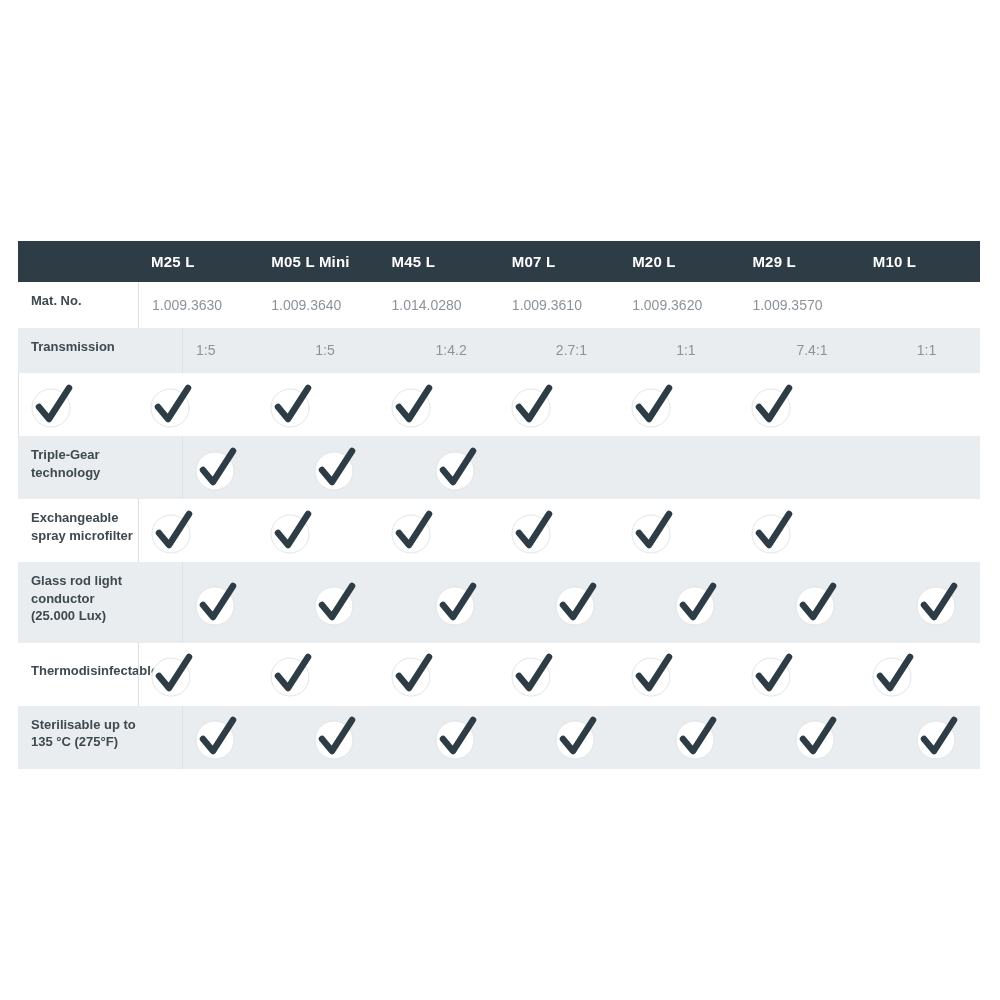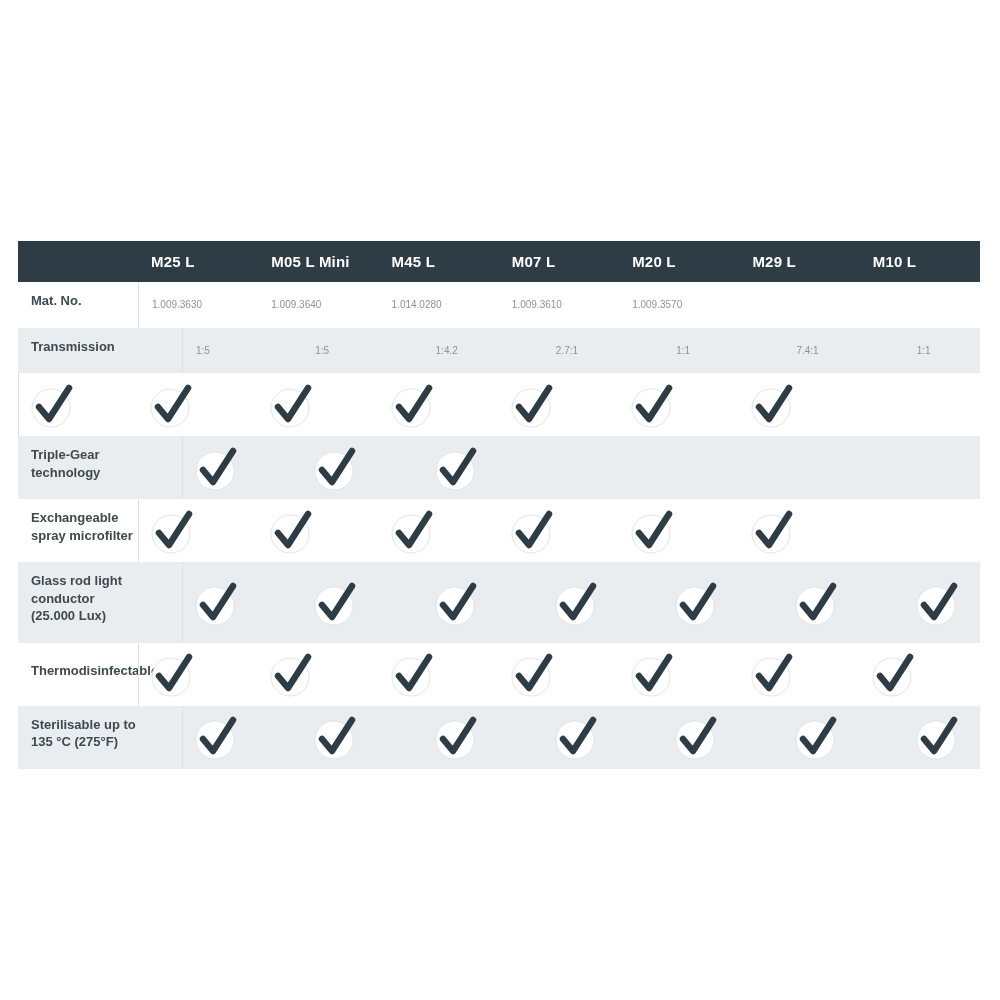--- a/index.html
+++ b/index.html
@@ -44,21 +44,21 @@
     font-size: 13px;
     font-weight: 700;
     color: #3e4950;
     line-height: 1.35;
     padding: 10px 4px 18px 13px;
     overflow: visible;
     white-space: normal;
   }
   .label-cell .label-inner { width: 110px; min-width: 110px; }
   .value-cell {
-    font-size: 10px;
+    font-size: 14px;
     color: #8b939a;
     padding-left: 13px;
     white-space: nowrap;
   }
   .first-data { border-left: 1px solid #dde1e4; }
   .row-text  { min-height: 42px; }
   .row-check { min-height: 63px; }
   .row-tall  { min-height: 77px; }
   .check-cell { padding-left: 11px; }
   .check-icon-box {
@@ -86,20 +86,21 @@
   <div id="table-body">
 
   <div class="grid-row body-row even row-text">
         <div class="cell label-cell">
           <span class="label-inner">Mat. No.</span>
         </div>
         <div class="cell value-cell first-data">1.009.3630</div>
         <div class="cell value-cell">1.009.3640</div>
         <div class="cell value-cell">1.014.0280</div>
         <div class="cell value-cell">1.009.3610</div>
+        <div class="cell value-cell">1.009.3620</div>
         <div class="cell value-cell">1.009.3570</div>
       </div>
       <div class="grid-row body-row odd row-text">
         <div class="cell label-cell">
           <span class="label-inner">Transmission</span>
         </div>
         <div class="cell value-cell first-data">1:5</div>
         <div class="cell value-cell">1:5</div>
         <div class="cell value-cell">1:4.2</div>
         <div class="cell value-cell">2.7:1</div>

